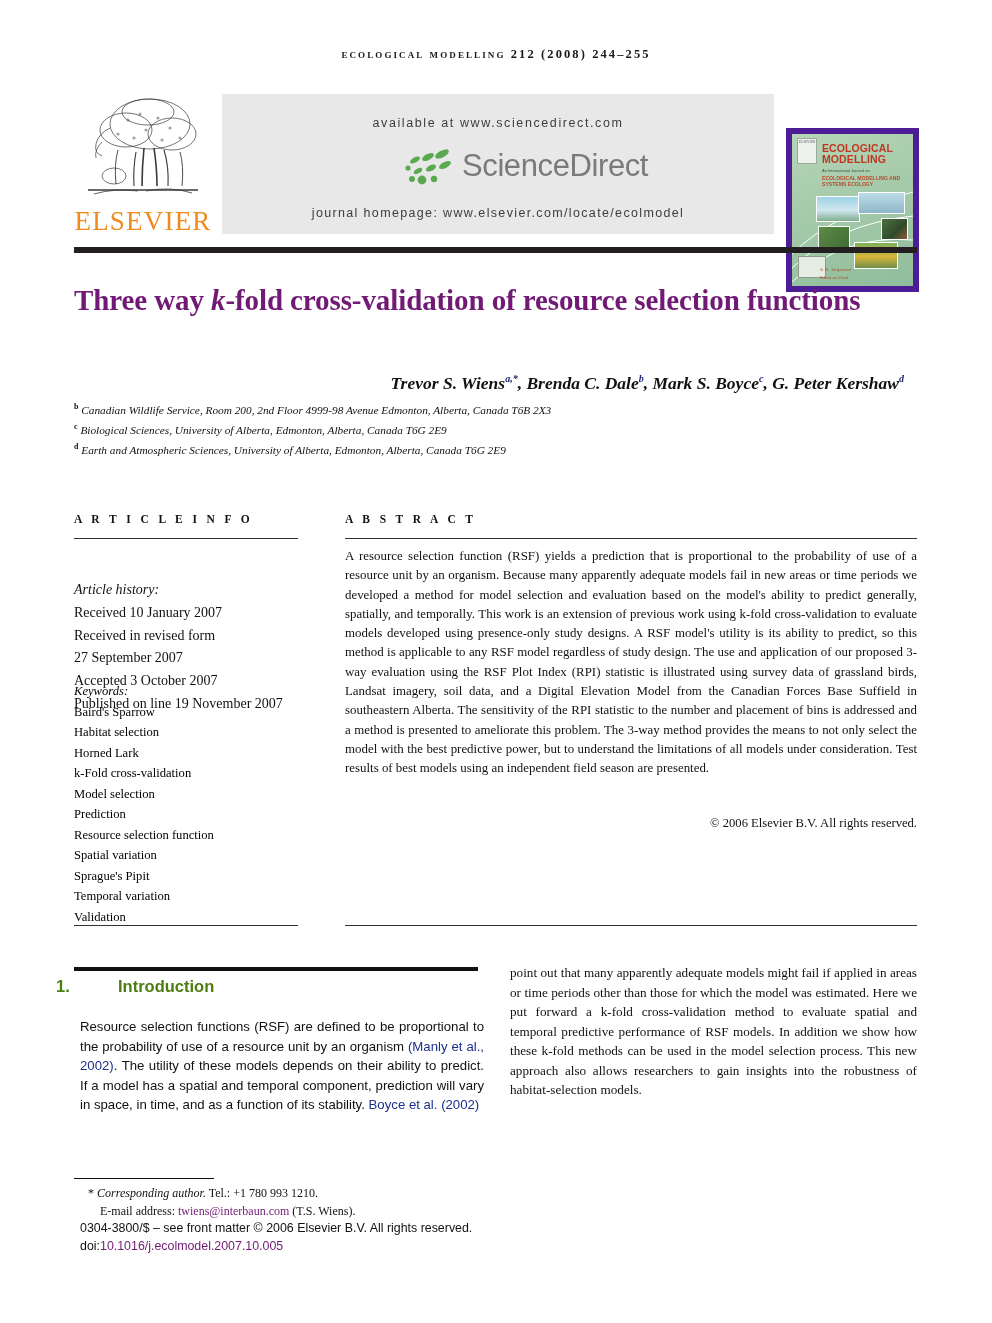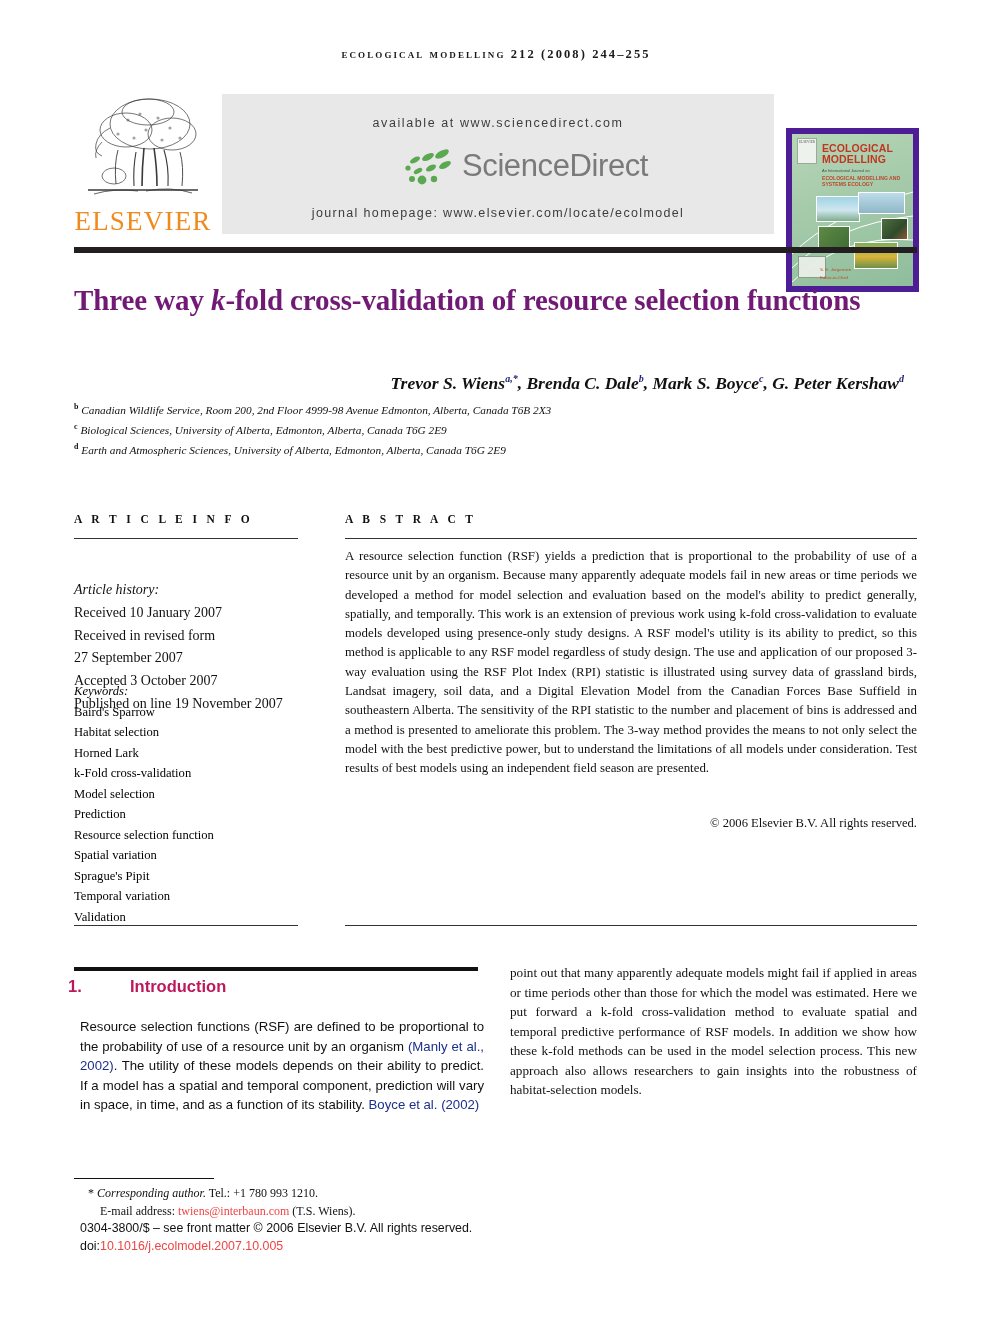--- a/index.html
+++ b/index.html
@@ -310,26 +310,26 @@
 
   
   .sec-rule {
     position: absolute;
     left: 74px; top: 967px;
     width: 404px; height: 3.5px;
     background: #111;
   }
   .sec-head {
     position: absolute;
-    left: 68px; top: 977px;
+    left: 56px; top: 977px;
     width: 404px;
     font-family: "Liberation Sans", sans-serif;
     font-weight: bold;
     font-size: 16.5px;
-    color: #be185d;
+    color: #4d7c0f;
   }
   .sec-head .num { display: inline-block; width: 62px; }
   .col-left {
     position: absolute;
     left: 80px; top: 1017px;
     width: 404px;
     font-family: Liberation Sans, sans-serif;
     font-size: 13.2px;
     line-height: 1.48;
     text-align: justify;
@@ -339,21 +339,21 @@
     position: absolute;
     left: 510px; top: 963px;
     width: 407px;
     font-family: "Liberation Serif", serif;
     font-size: 13.2px;
     line-height: 1.48;
     text-align: justify;
     color: #111;
   }
   .cite { color: #1b2f8c; }
-  .lnk { color: #ef4444; }
+  .lnk { color: #701a75; }
 
   
   .foot-rule {
     position: absolute;
     left: 74px; top: 1178px;
     width: 140px; height: 1px;
     background: #111;
   }
   .foot-block {
     position: absolute;

